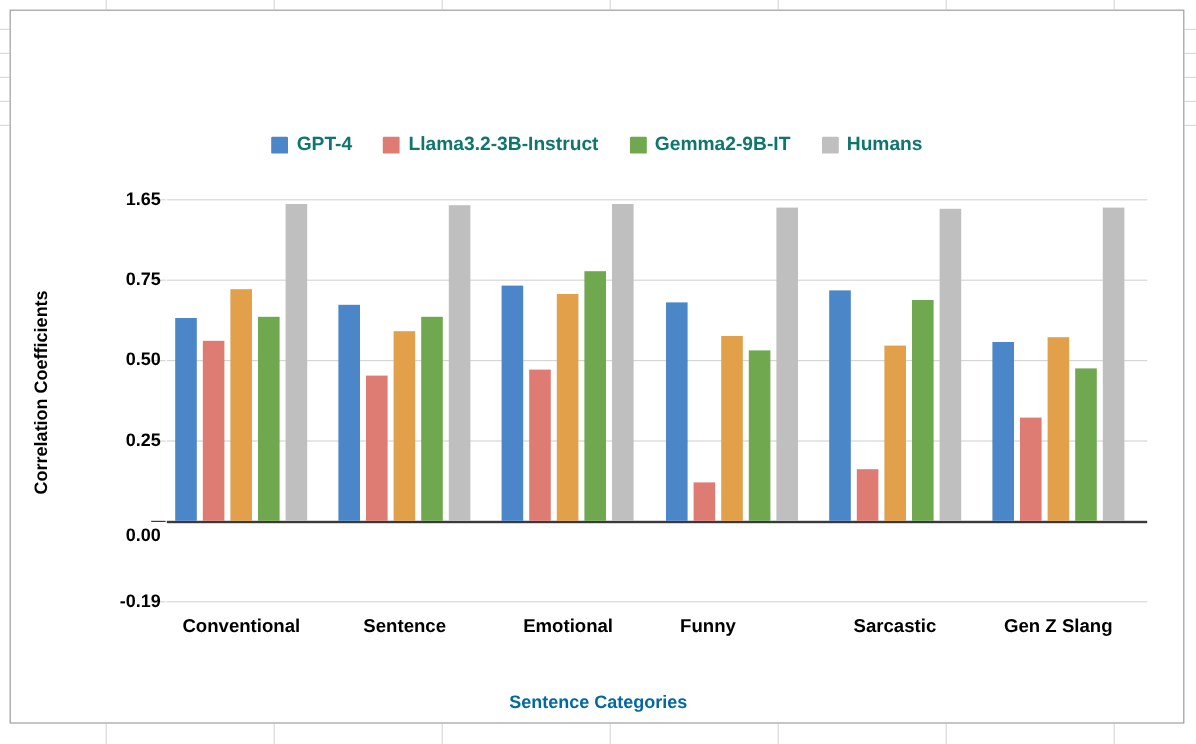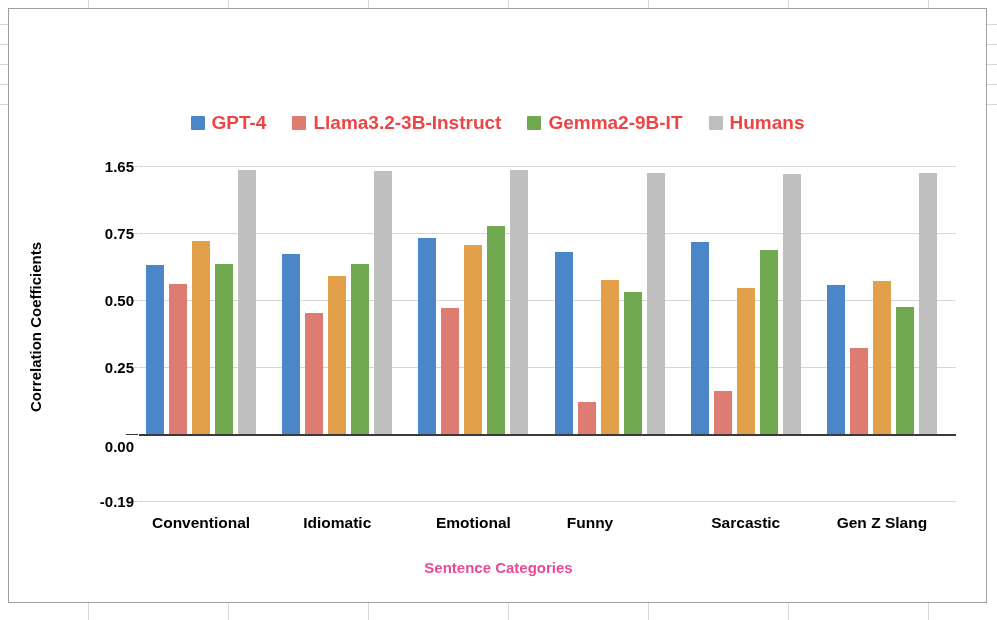--- a/index.html
+++ b/index.html
@@ -28,33 +28,33 @@
     position:absolute;left:0;right:0;top:64px;text-align:center;
     font-size:16px;font-weight:bold;color:#000;
   }
 
   #legend{
     position:absolute;left:0;right:0;top:103px;
     display:flex;justify-content:center;align-items:center;gap:26px;
   }
   .legend-item{display:flex;align-items:center;gap:7px;}
   .legend-swatch{width:14px;height:14px;display:block;border-radius:1px;}
-  .legend-label{font-size:19px;font-weight:bold;color:#ef4444;white-space:nowrap;}
+  .legend-label{font-size:16px;font-weight:bold;color:#0f766e;white-space:nowrap;}
 
   
   #plot-wrap{position:absolute;left:0;top:0;width:979px;height:595px;}
   #y-axis-title{
     position:absolute;left:14px;top:198px;width:24px;height:240px;
     display:flex;align-items:center;justify-content:center;
     font-size:15px;font-weight:bold;color:#000;
     writing-mode:vertical-rl;transform:rotate(180deg);white-space:nowrap;
   }
   #x-axis-title{
-    position:absolute;left:0;right:0;top:550px;text-align:center;
-    font-size:15px;font-weight:bold;color:#ec4899;
+    position:absolute;left:0;right:0;top:568px;text-align:center;
+    font-size:15px;font-weight:bold;color:#0369a1;
   }
 
   #plot-area{
     position:absolute;left:130px;top:157px;width:817px;height:335px;
   }
   .gridline{position:absolute;left:0;width:100%;height:1px;background:#d6d6d6;}
   .gridline.zero{background:#3a3a3a;height:2px;}
   .ytick{
     position:absolute;right:822px;width:120px;text-align:right;
     font-size:15px;font-weight:bold;color:#000;transform:translateY(-50%);
@@ -173,21 +173,21 @@
           <div class="bar-group" style="left: 680.833px; width: 136.167px;">
             <div class="bar" title="GPT-4 — Gen Z Slang: 0.555" style="left: 7.08333px; bottom: 67px; height: 148.74px; background: rgb(74, 134, 200);"></div>
             <div class="bar" title="Llama3.2-3B-Instruct — Gen Z Slang: 0.32" style="left: 30.0833px; bottom: 67px; height: 85.76px; background: rgb(222, 124, 116);"></div>
             <div class="bar" title="Mistral-7B-Instruct-v0.3 — Gen Z Slang: 0.57" style="left: 53.0833px; bottom: 67px; height: 152.76px; background: rgb(226, 160, 75);"></div>
             <div class="bar" title="Gemma2-9B-IT — Gen Z Slang: 0.475" style="left: 76.0833px; bottom: 67px; height: 127.3px; background: rgb(111, 168, 79);"></div>
             <div class="bar" title="Humans — Gen Z Slang: 0.975" style="left: 99.0833px; bottom: 67px; height: 261.3px; background: rgb(191, 191, 191);"></div>
           </div>
         </div>
       <div id="catlabels">
           <div class="cat-label" style="left: 62.0833px;">Conventional</div>
-          <div class="cat-label" style="left: 198.25px;">Idiomatic</div>
+          <div class="cat-label" style="left: 198.25px;">Sentence</div>
           <div class="cat-label" style="left: 334.417px;">Emotional</div>
           <div class="cat-label" style="left: 451px;">Funny</div>
           <div class="cat-label" style="left: 606.75px;">Sarcastic</div>
           <div class="cat-label" style="left: 742.917px;">Gen Z Slang</div>
         </div>
     </div>
     <div id="x-axis-title">Sentence Categories</div>
   </div>
 
 </div>

